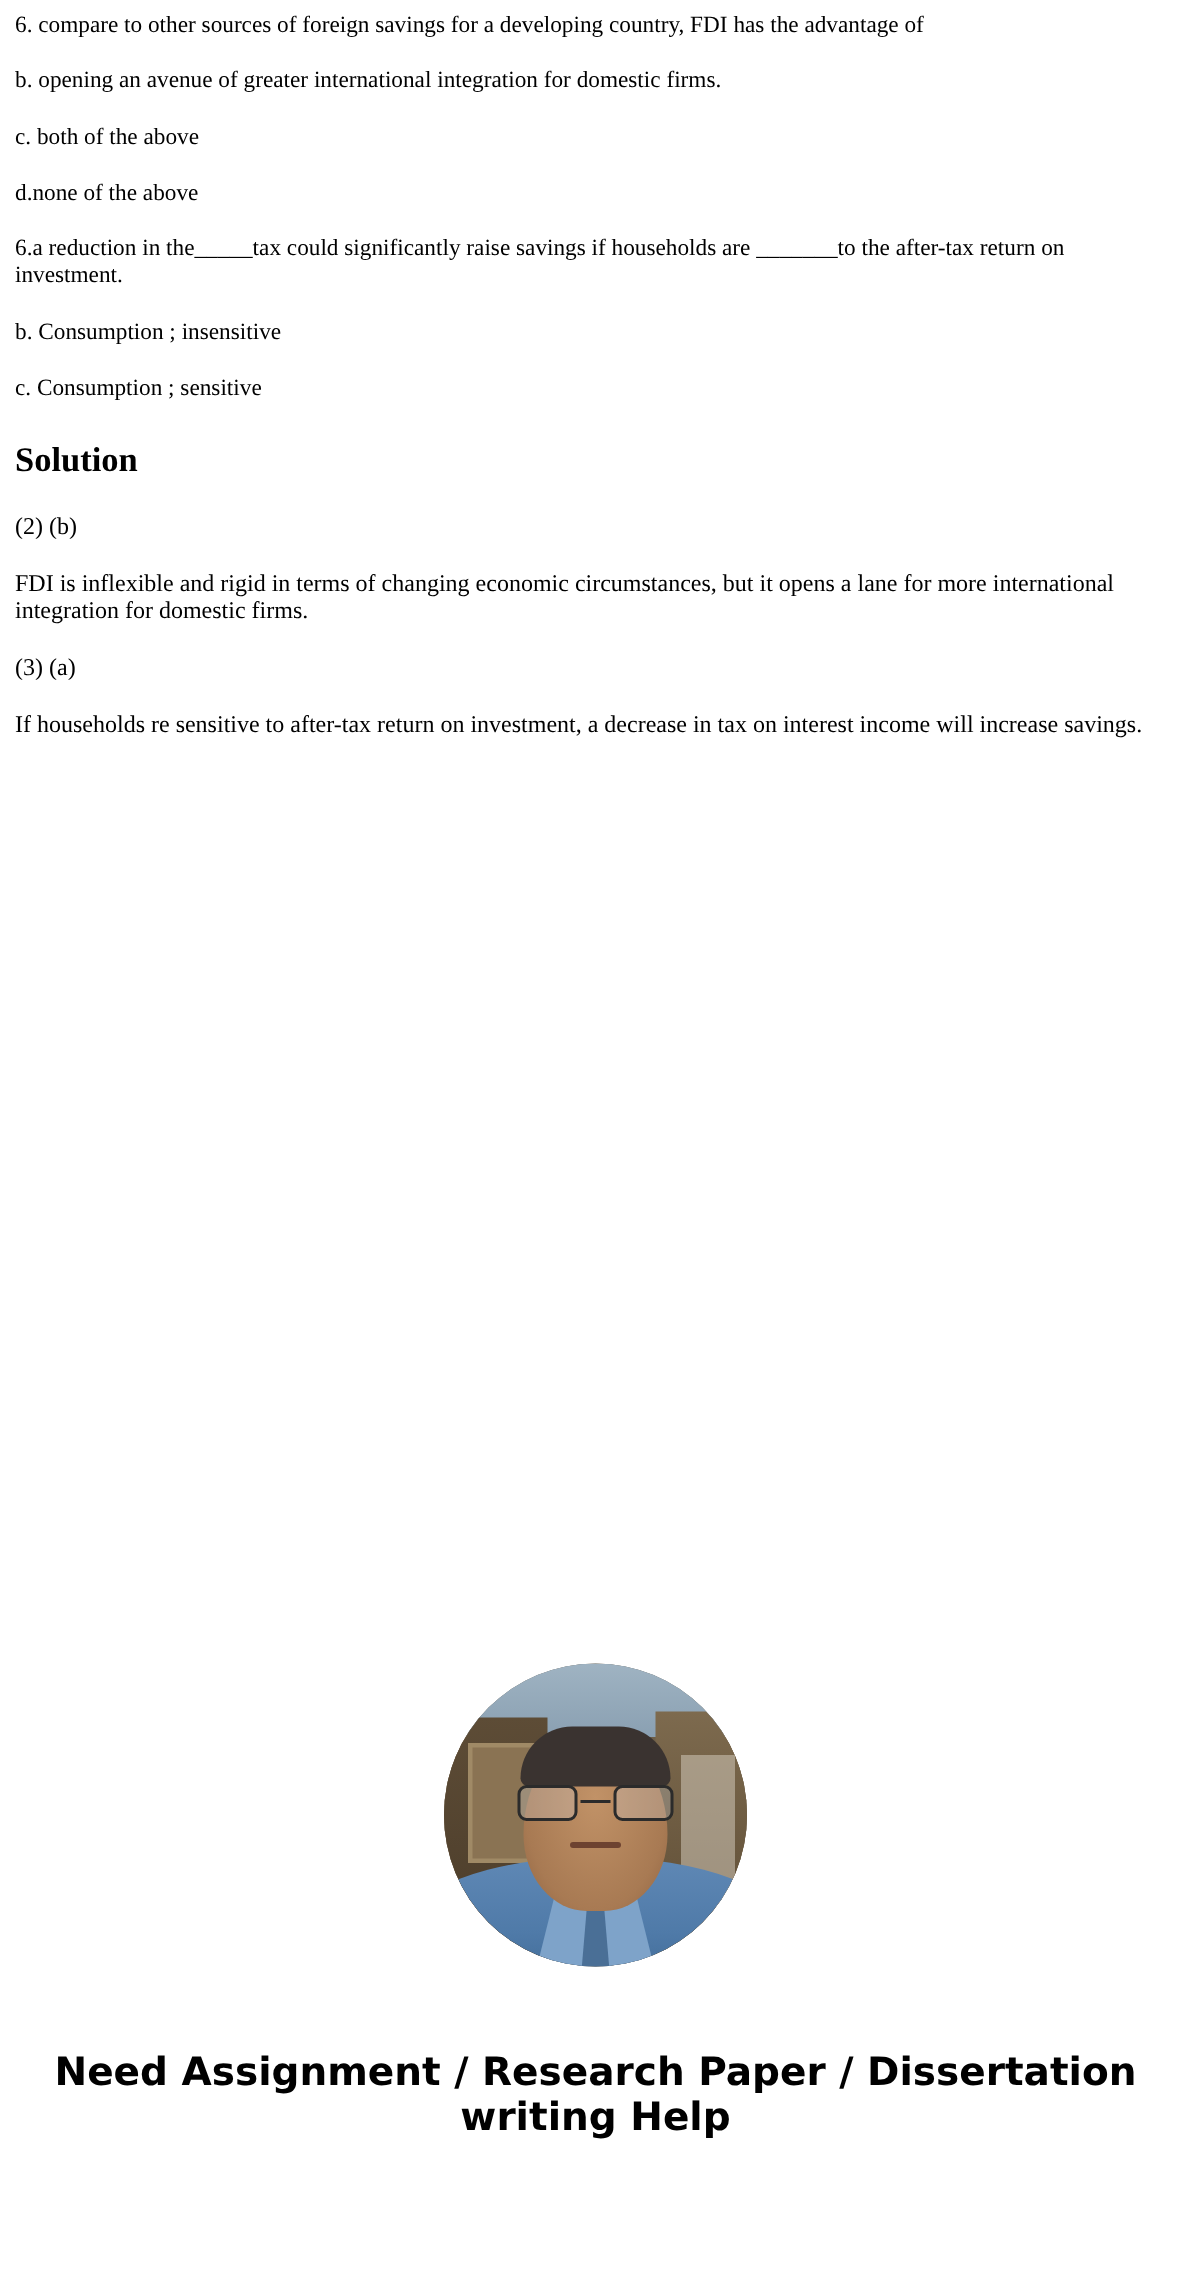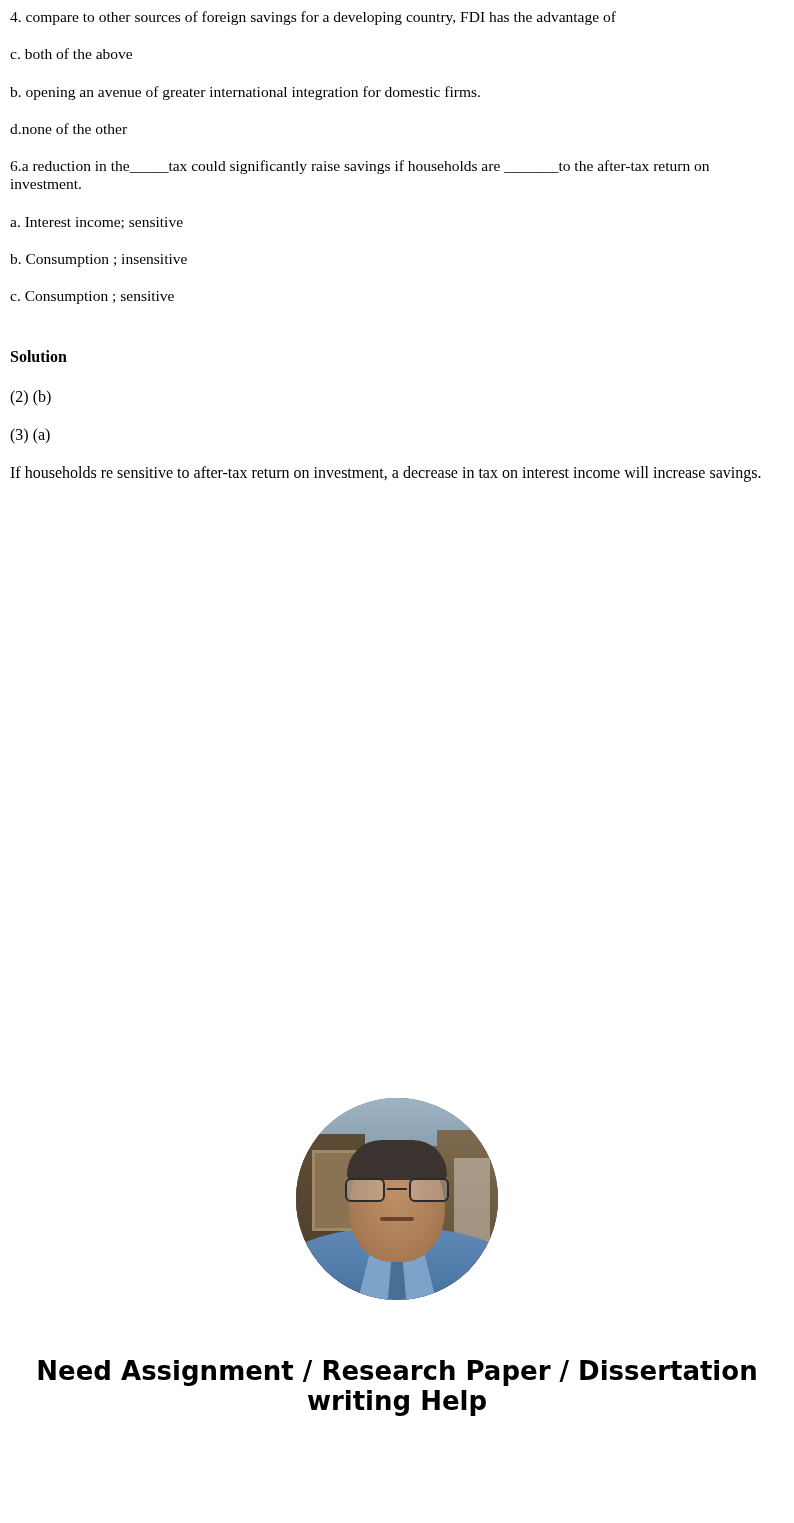--- a/index.html
+++ b/index.html
@@ -18,23 +18,23 @@
     width: 794px;
     box-sizing: border-box;
     padding: 8px 10px 0 10px;
   }
   p.q {
     font-size: 15.5px;
     line-height: 1.18;
     margin: 0 0 19px 0;
   }
   h2.solution {
-    font-size: 16px;
+    font-size: 23px;
     font-weight: bold;
-    margin: 42px 0 22px 0;
+    margin: 26px 0 22px 0;
     line-height: 1.15;
   }
   p.ans {
     font-size: 16px;
     line-height: 1.18;
     margin: 0 0 19px 0;
   }
   .spacer {
     height: 590px;
   }
@@ -198,33 +198,33 @@
   }
   .footer .line2 {
     display: block;
   }
 </style>
 </head>
 <body>
 
 <div class="page">
 
-  <p class="q">4. compare to other sources of foreign savings for a developing country, FDI has the advantage of</p>
+  <p class="q">6. compare to other sources of foreign savings for a developing country, FDI has the advantage of</p>
+  <p class="q">b. opening an avenue of greater international integration for domestic firms.</p>
   <p class="q">c. both of the above</p>
-  <p class="q">b. opening an avenue of greater international integration for domestic firms.</p>
-  <p class="q">d.none of the other</p>
+  <p class="q">d.none of the above</p>
 
   <p class="q">6.a reduction in the_____tax could significantly raise savings if households are _______to the after-tax return on investment.</p>
-  <p class="q">a. Interest income; sensitive</p>
   <p class="q">b. Consumption ; insensitive</p>
   <p class="q">c. Consumption ; sensitive</p>
 
   <h2 class="solution">Solution</h2>
 
   <p class="ans">(2) (b)</p>
+  <p class="ans">FDI is inflexible and rigid in terms of changing economic circumstances, but it opens a lane for more international integration for domestic firms.</p>
 
   <p class="ans">(3) (a)</p>
   <p class="ans">If households re sensitive to after-tax return on investment, a decrease in tax on interest income will increase savings.</p>
 
   <div class="spacer"></div>
 
   <div class="avatar-wrap">
     <div class="avatar">
       <div class="ph-bg"></div>
       <div class="ph-sky"></div>

